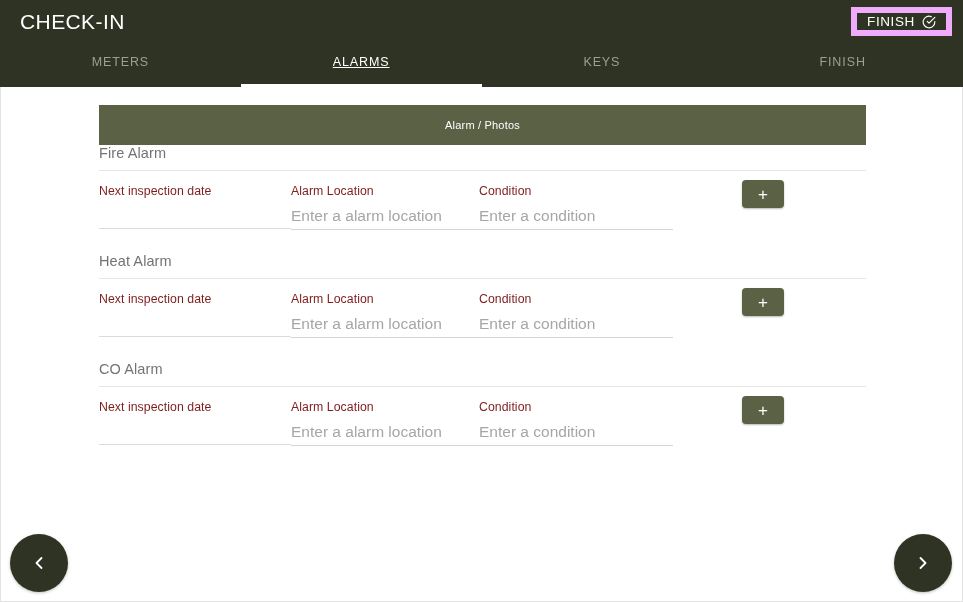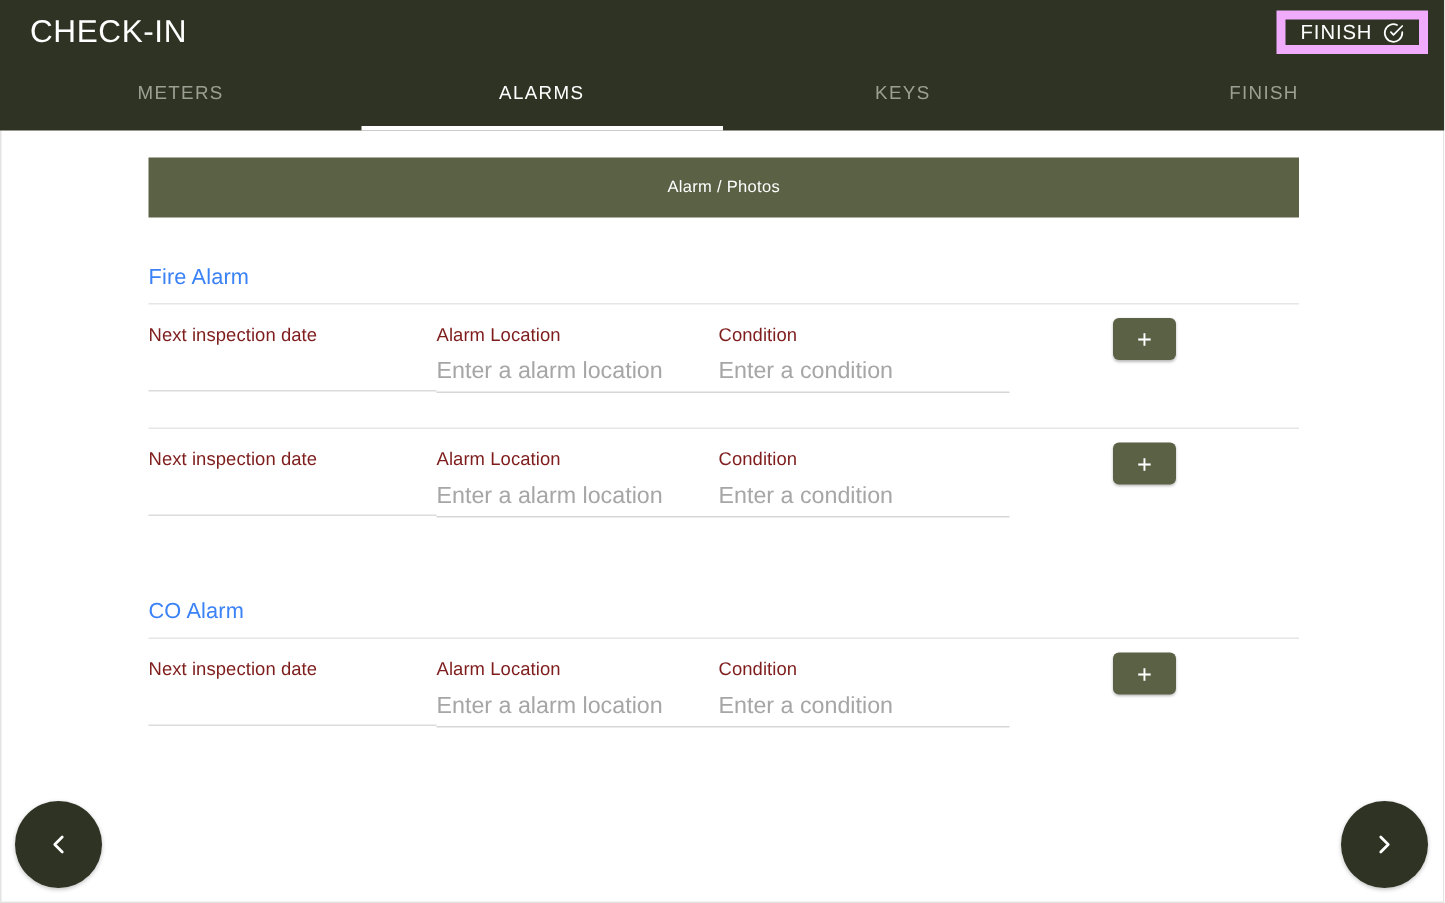--- a/index.html
+++ b/index.html
@@ -84,21 +84,21 @@
     display: flex;
     align-items: flex-start;
     justify-content: center;
     padding-top: 10px;
     font-size: 12.5px;
     letter-spacing: 0.9px;
     color: #9d9f93;
     cursor: pointer;
     box-sizing: border-box;
   }
-  .tab.active { color: #ffffff; }
+  .tab.active { color: #ffffff; text-decoration: underline; }
   .tab.active .tab-underline {
     position: absolute;
     left: 0;
     right: 0;
     bottom: 0;
     height: 3px;
     background: #ffffff;
   }
 
   
@@ -130,22 +130,21 @@
     align-items: center;
     justify-content: center;
     font-size: 11px;
     letter-spacing: 0.2px;
   }
 
   .alarm-group { margin-top: 0; }
 
   .group-title {
     font-size: 14.5px;
-    color: #3b82f6;
-    padding-top: 32px;
+    color: #737373;
     padding-bottom: 9px;
     letter-spacing: 0.1px;
   }
   .group-rule {
     height: 1px;
     background: #e6e6e6;
     width: 767px;
   }
 
   .field-row {
@@ -313,20 +312,21 @@
           <div class="underline-date"></div>
           <div class="underline-main"></div>
 
           <button class="add-btn">
             <span>+</span>
           </button>
         </div>
       </div>
 
       <div class="alarm-group">
+        <div class="group-title">Heat Alarm</div>
         <div class="group-rule"></div>
 
         <div class="field-row">
           <div class="field field-date">
             <div class="field-label">Next inspection date</div>
             <input class="field-input" type="text" readonly="" value="" placeholder="" style="">
           </div>
 
           <div class="field field-loc">
             <div class="field-label">Alarm Location</div>

